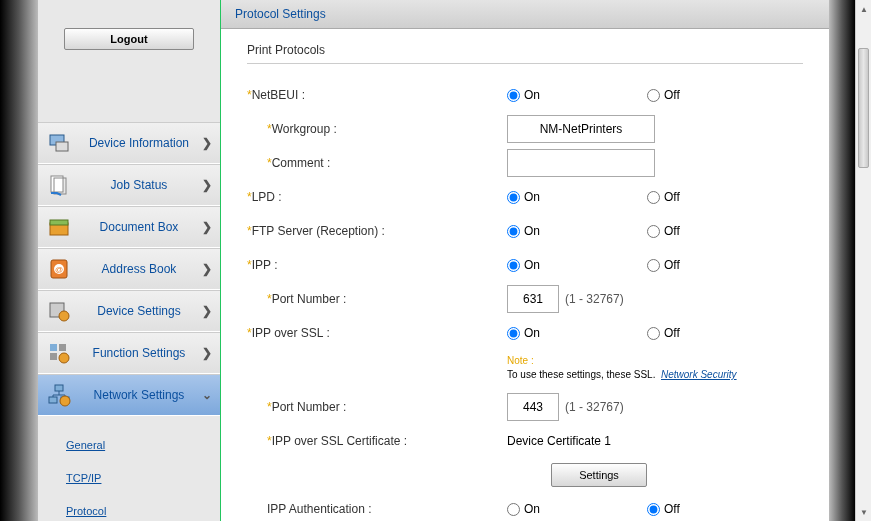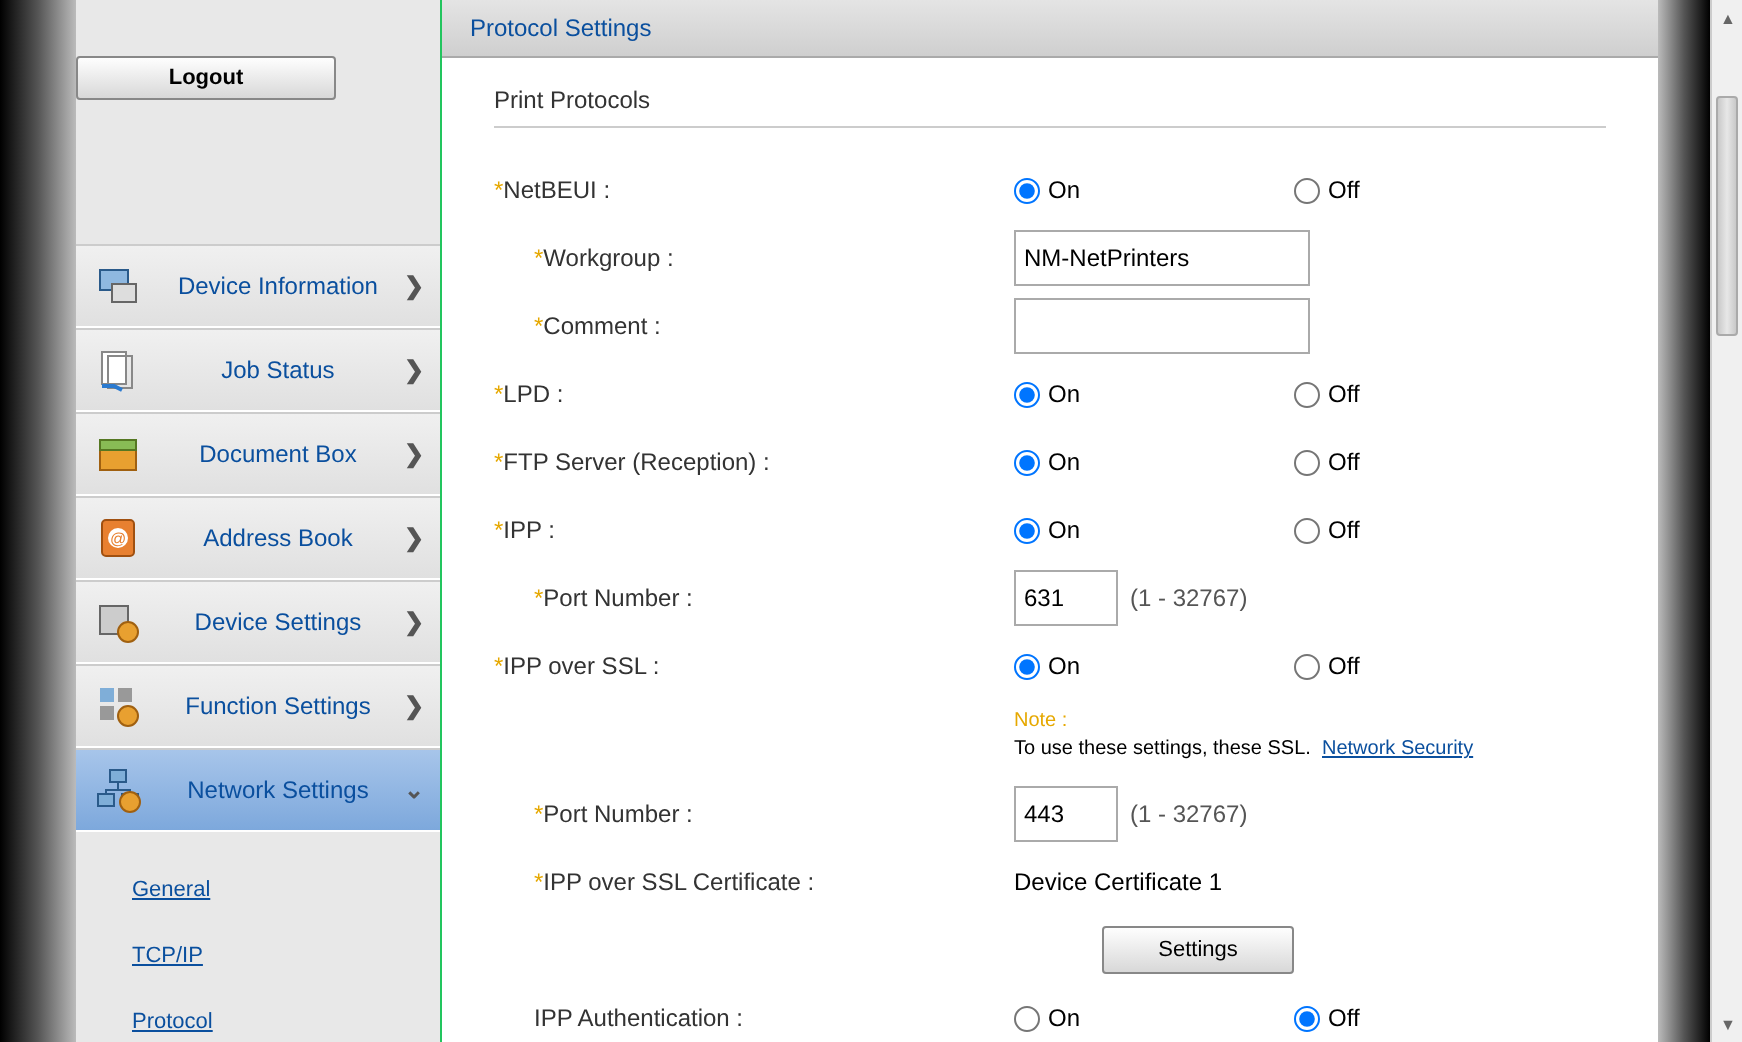--- a/index.html
+++ b/index.html
@@ -24,20 +24,21 @@
     }
     .sidebar {
       width: 182px;
       background: #e8e8e8;
       display: flex;
       flex-direction: column;
     }
     .logout-wrap {
       padding: 28px 0 10px 0;
       display: flex;
+      justify-content: center;
       border-bottom: none;
     }
     .logout-btn {
       width: 130px;
       height: 22px;
       background: linear-gradient(to bottom, #fefefe, #d8d8d8);
       border: 1px solid #888;
       border-radius: 2px;
       font-size: 11px;
       font-weight: bold;
@@ -144,35 +145,36 @@
       color: #555;
       margin-left: 6px;
     }
     .indent { padding-left: 20px; }
     input[type="text"] {
       border: 1px solid #aaa;
       padding: 13px 4px;
       font-size: 12px;
       width: 148px;
       height: 22px;
+      text-align: center;
     }
     input.port {
       width: 52px;
     }
     input[type="radio"] {
       margin-right: 4px;
       vertical-align: middle;
     }
     .note {
       margin: 4px 0 8px 260px;
       font-size: 10px;
       line-height: 14px;
     }
     .note .nlabel { color: #e6a800; }
-    .note a { color: #0a4f9e; text-decoration: underline; cursor: pointer; }
+    .note a { color: #0a4f9e; text-decoration: underline; cursor: pointer; font-style: italic; }
     .settings-btn {
       width: 110px;
       height: 24px;
       background: linear-gradient(to bottom, #fefefe, #d8d8d8);
       border: 1px solid #888;
       border-radius: 2px;
       cursor: pointer;
       font-size: 11px;
       margin-left: 44px;
     }

